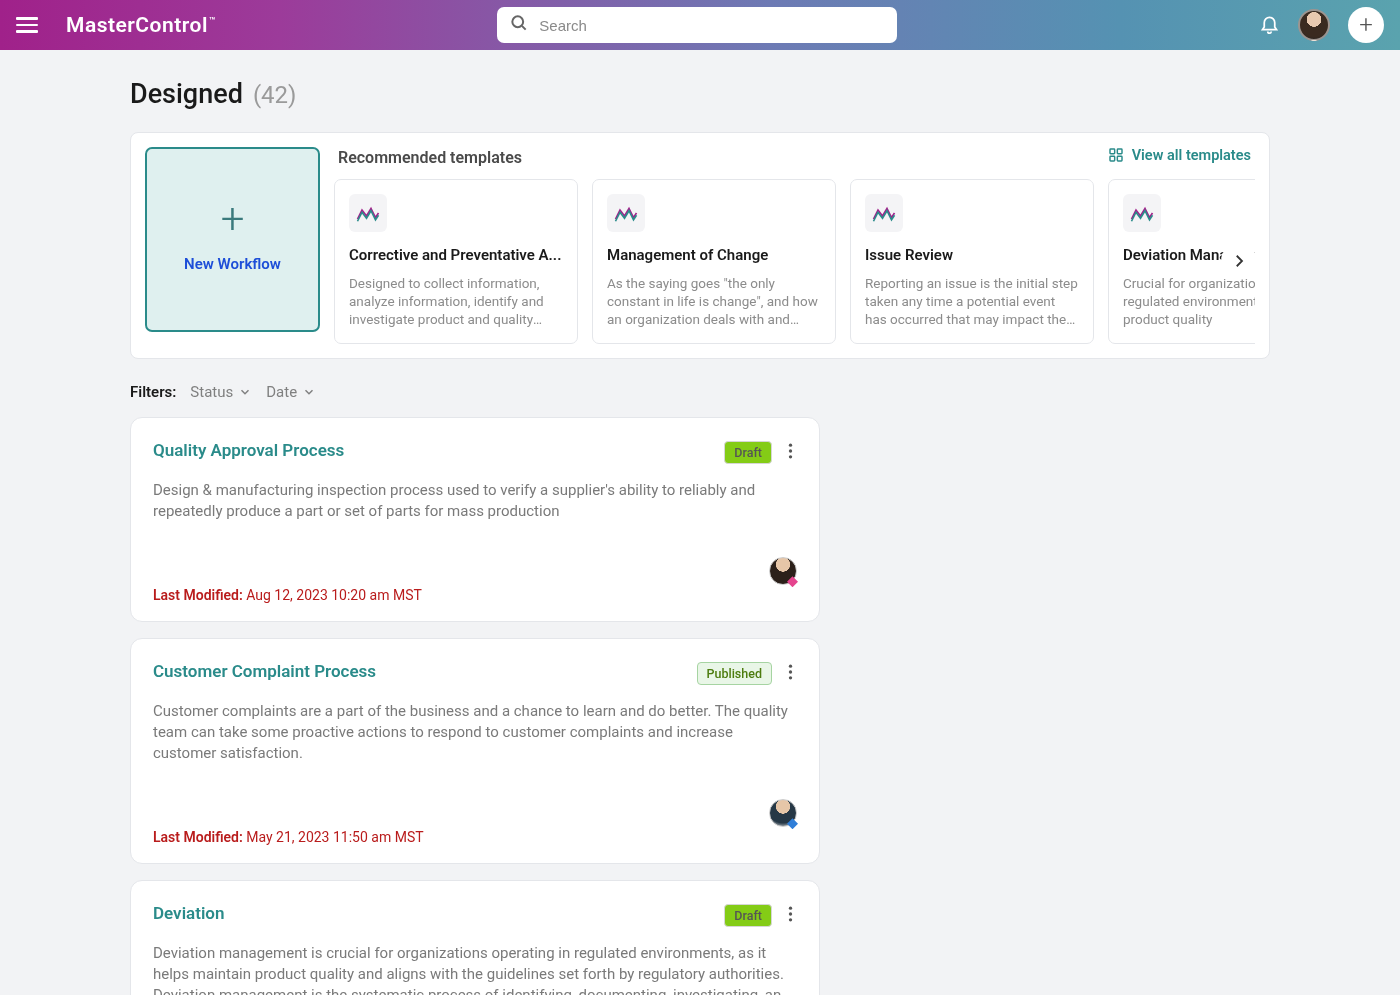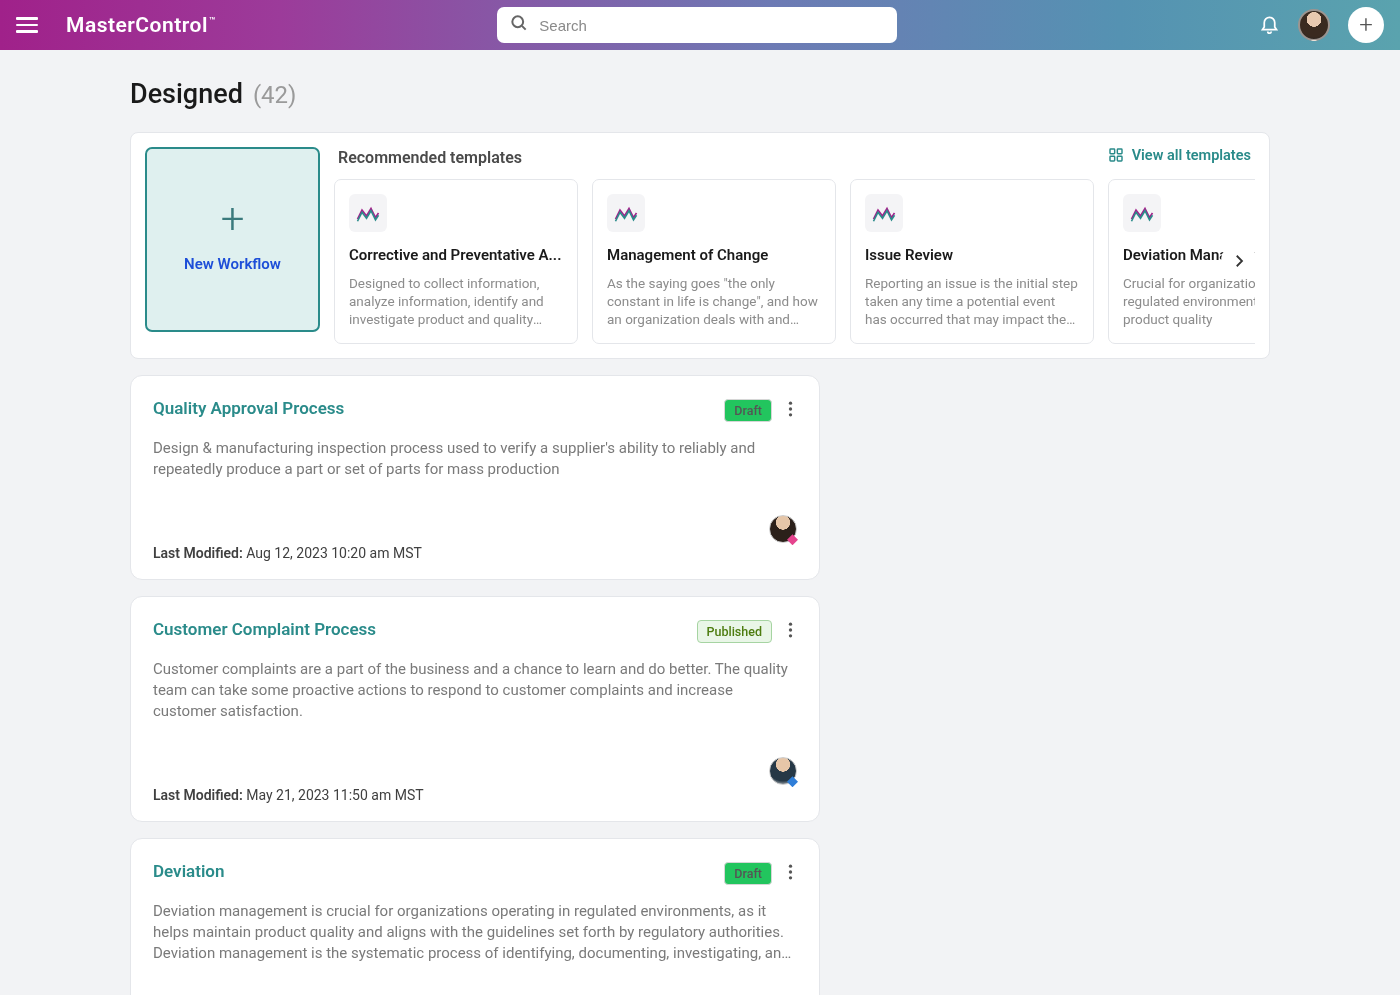--- a/index.html
+++ b/index.html
@@ -153,31 +153,31 @@
   padding: 22px 22px 18px 22px;
   width: 690px;
   position: relative;
 }
 .wf-head { display: flex; justify-content: space-between; align-items: flex-start; }
 .wf-title { color: #2a8b8a; font-weight: 600; font-size: 17px; cursor: pointer; }
 .wf-meta-right { display: flex; align-items: center; gap: 12px; }
 .badge {
   font-size: 12.5px; padding: 3px 9px; border-radius: 4px;
   border: 1px solid #d6d6d6; color: #555; font-weight: 500;
-  background: #22c55e;
+  background: #84cc16;
 }
 .badge.published {
   border-color: #a6d4a2; background: #e9f6e7; color: #4d7c0f;
 }
 .kebab { cursor: pointer; padding: 2px 4px; }
 .wf-desc { color: #7a7a7a; font-size: 15px; line-height: 1.4; margin-top: 14px;
   display: -webkit-box; -webkit-line-clamp: 3; -webkit-box-orient: vertical; overflow: hidden;
 }
 .wf-foot { display: flex; justify-content: space-between; align-items: center; margin-top: 18px; }
-.lastmod { color: #404040; font-size: 14px; margin-top: 47px; }
+.lastmod { color: #b91c1c; font-size: 14px; margin-top: 47px; }
 .lastmod-label { font-weight: 600; }
 .mini-avatar {
   width: 28px; height: 28px; border-radius: 50%;
   background: #555;
   position: relative;
   border: 1px solid #ccc;
 }
 .mini-avatar::after {
   content: ""; position: absolute; right: -2px; bottom: -3px;
   width: 11px; height: 11px;
@@ -290,20 +290,35 @@
         </div>
         <div class="chev-right">
           <svg width="18" height="18" viewBox="0 0 24 24" fill="none" stroke="#333" stroke-width="2.4">
               <polyline points="9 5 16 12 9 19"></polyline>
             </svg>
         </div>
       </div>
     </div>
   </div>
 
+  <div class="filters-row">
+    <span class="filters-label">Filters:</span>
+    <span class="filter-drop">
+      <span>Status</span>
+      <svg width="14" height="14" viewBox="0 0 24 24" fill="none" stroke="#808080" stroke-width="2.5">
+          <polyline points="6 9 12 15 18 9"></polyline>
+        </svg>
+    </span>
+    <span class="filter-drop">
+      <span>Date</span>
+      <svg width="14" height="14" viewBox="0 0 24 24" fill="none" stroke="#808080" stroke-width="2.5">
+          <polyline points="6 9 12 15 18 9"></polyline>
+        </svg>
+    </span>
+  </div>
 
   <div id="workflow-list">
       <div class="wf-card">
     <div class="wf-head">
       <div class="wf-title">Quality Approval Process</div>
       <div class="wf-meta-right">
         <span class="badge">Draft</span>
         <span class="kebab">
           <svg width="5" height="18" viewBox="0 0 6 20" fill="#555">
                 <circle cx="3" cy="3" r="2"></circle>

